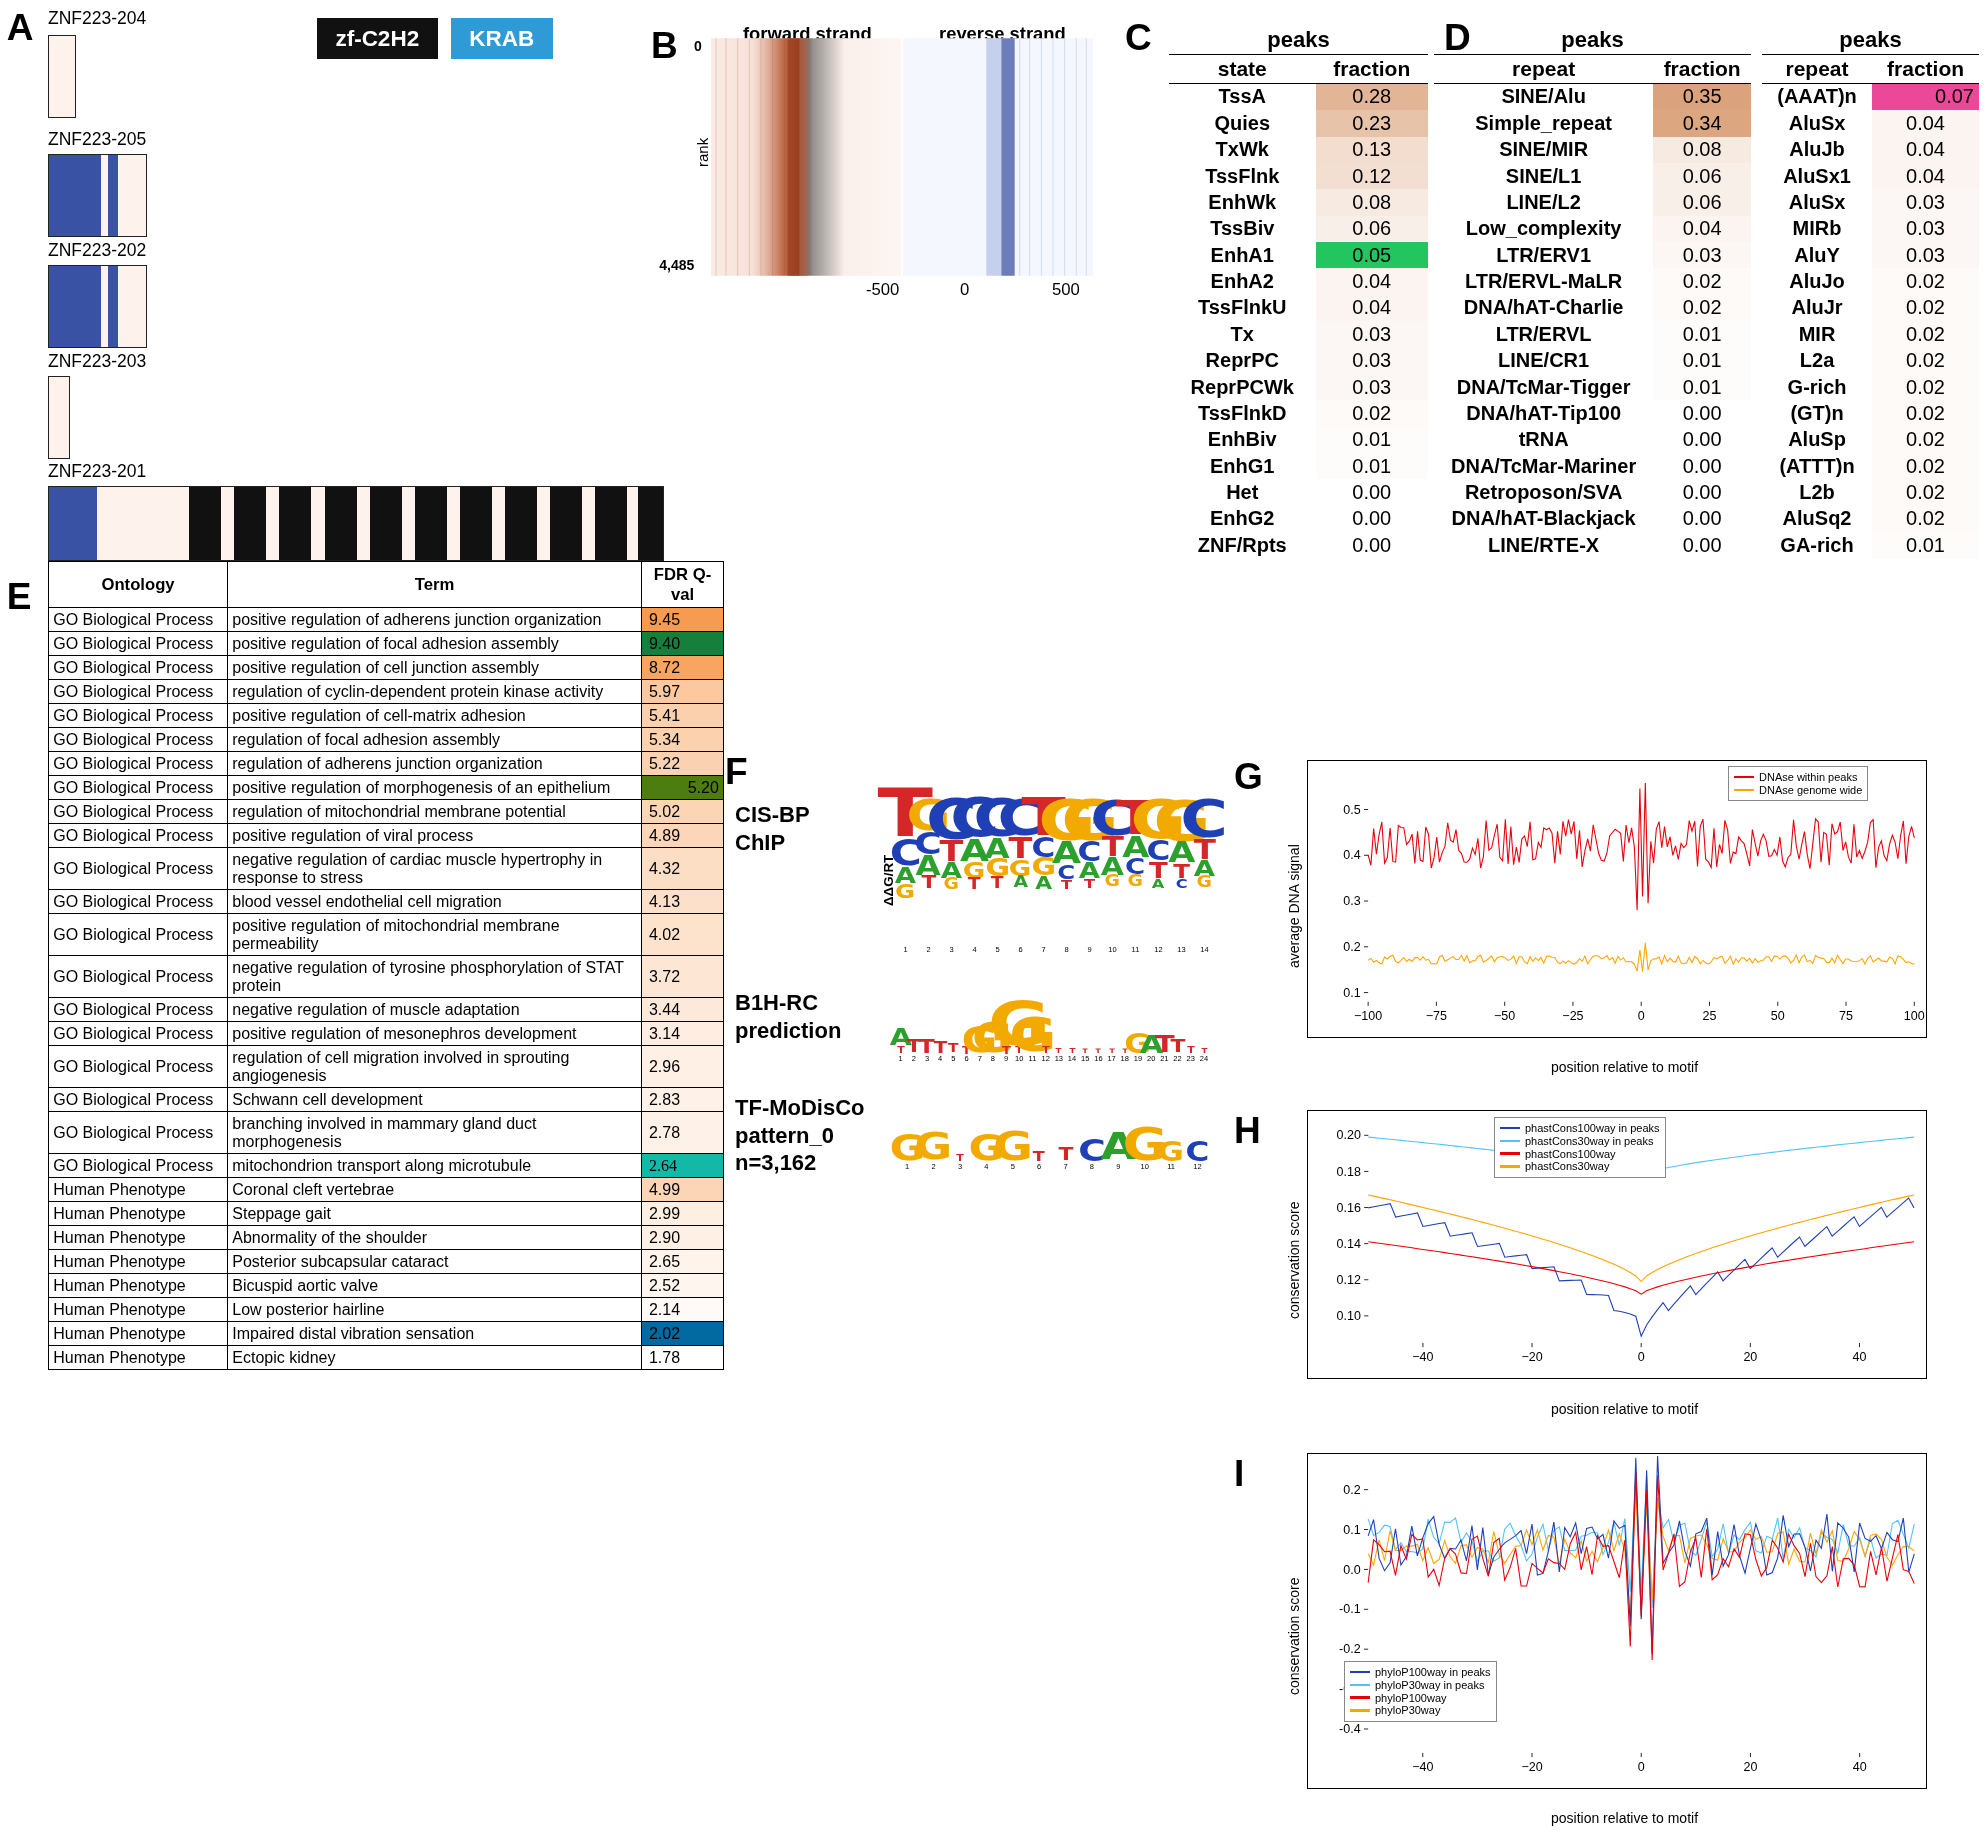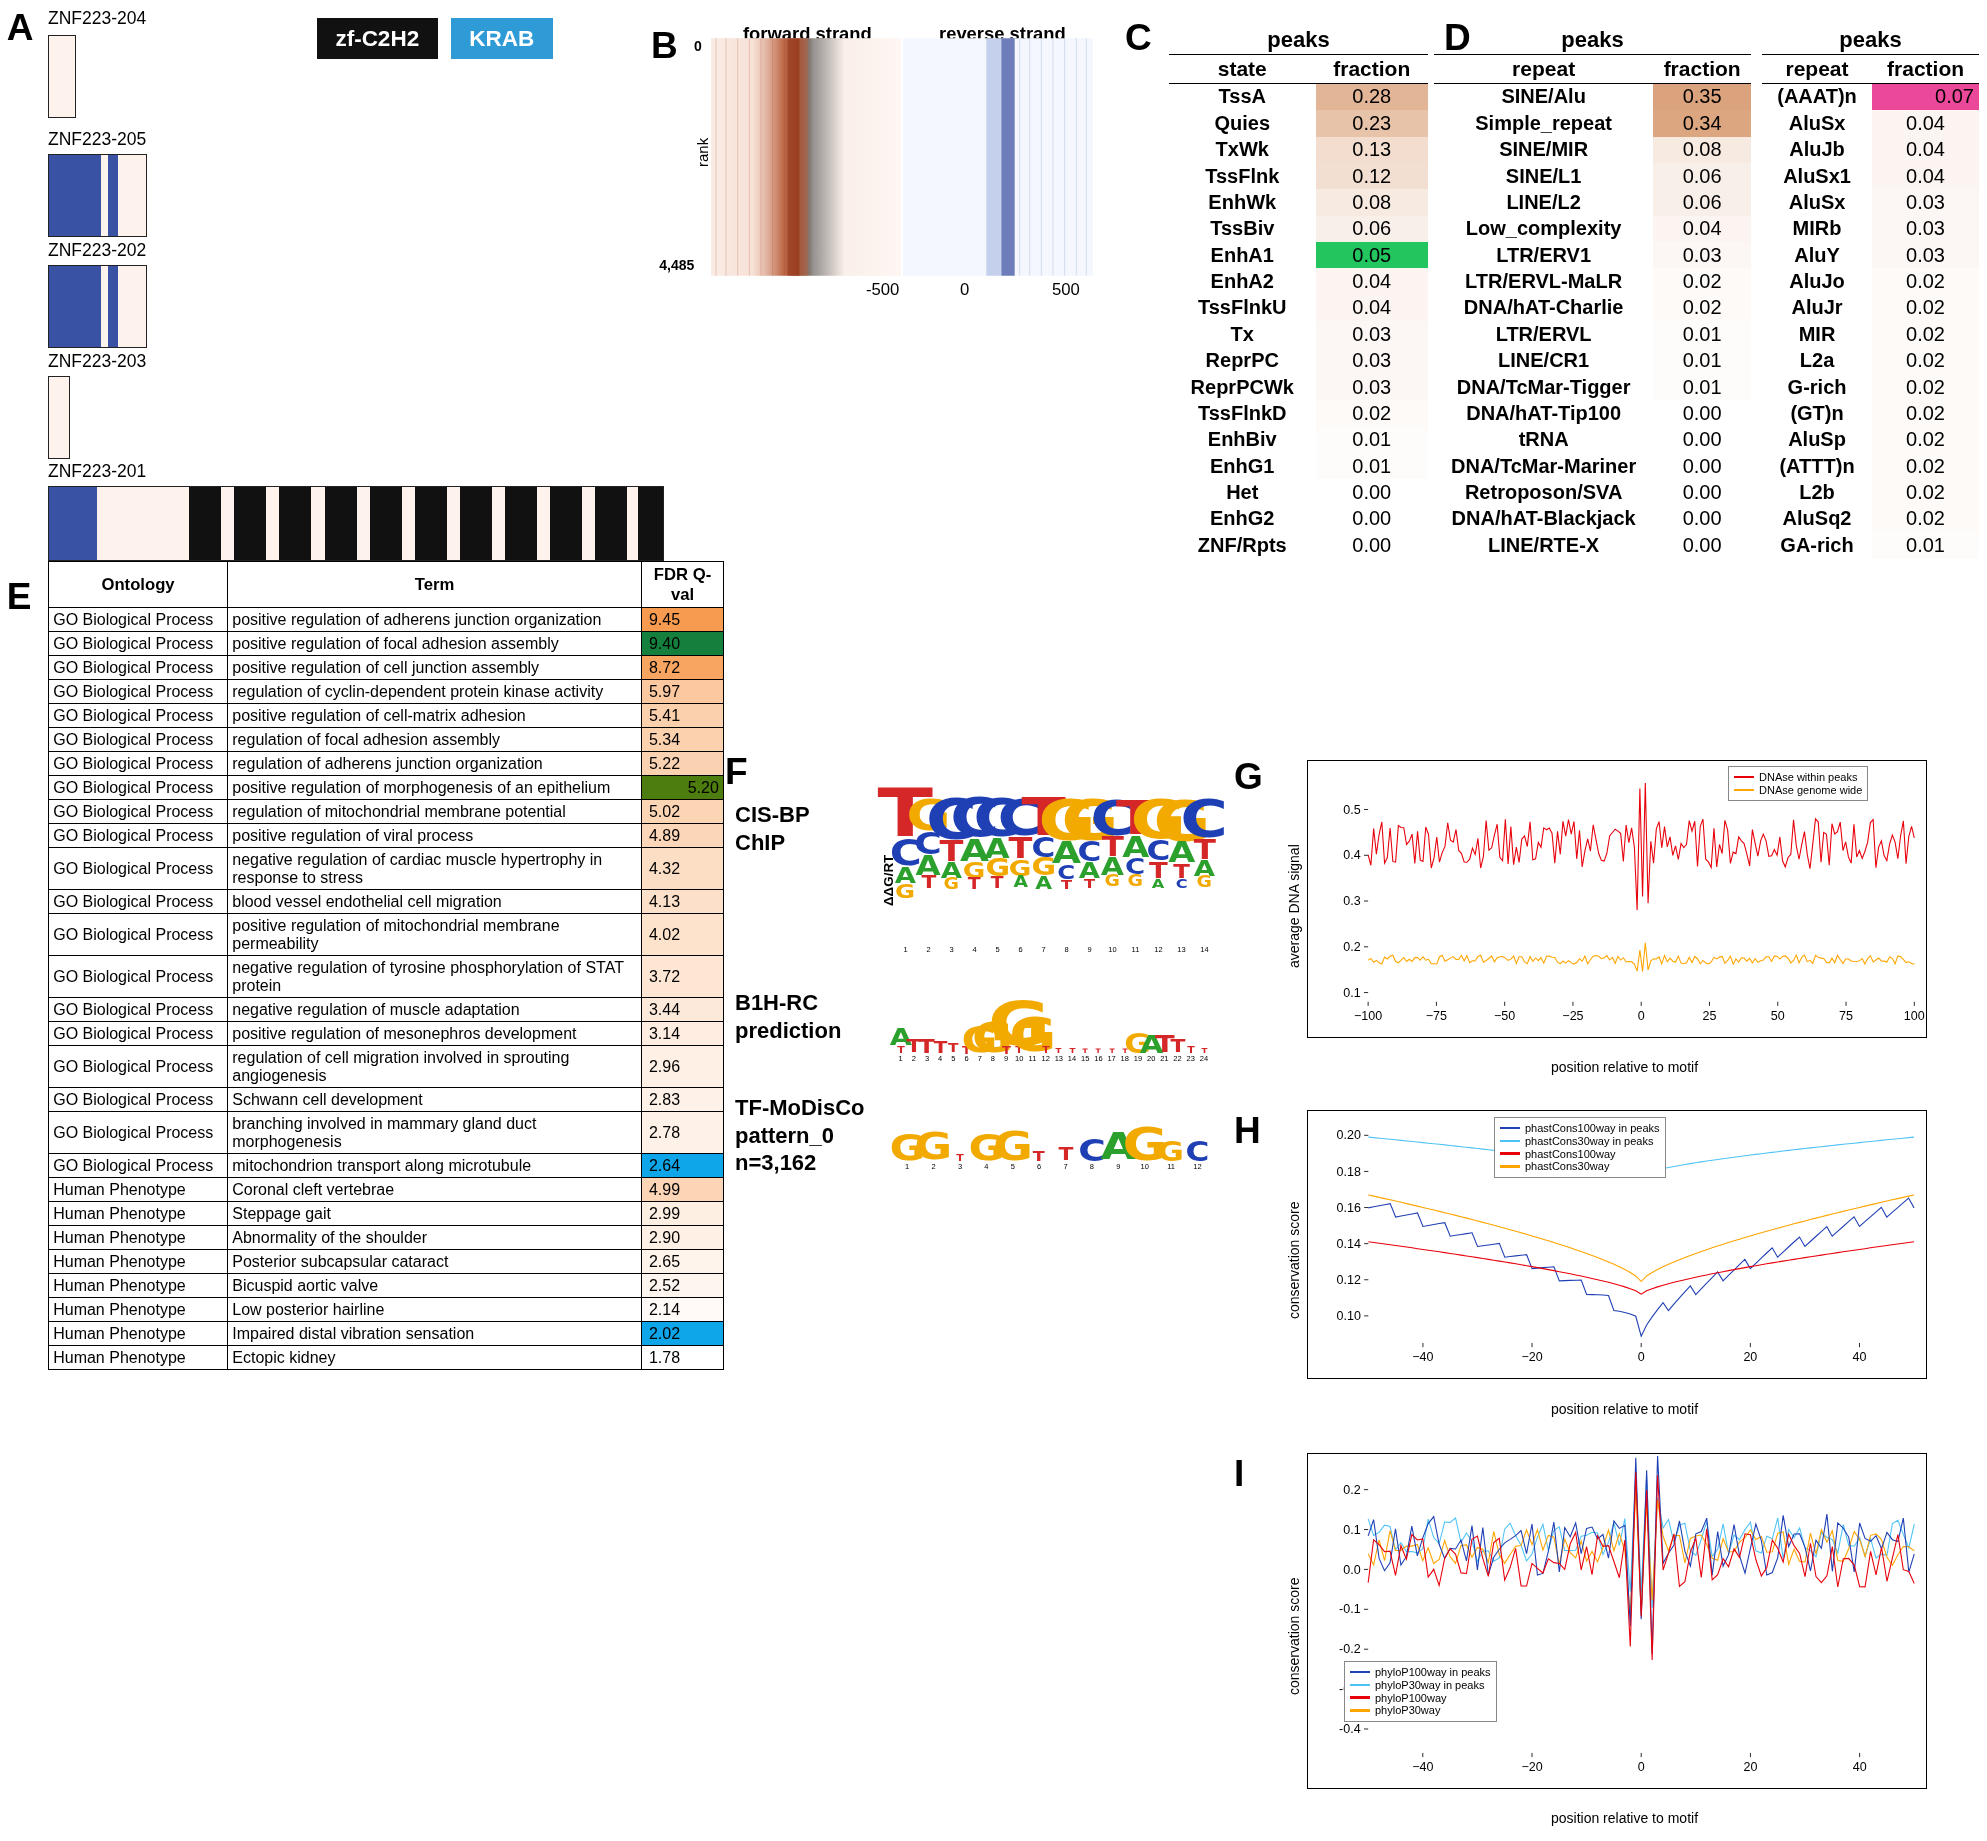--- a/index.html
+++ b/index.html
@@ -528,21 +528,21 @@
           <td class="q" style="background: rgb(254, 241, 231);">2.83</td>
         </tr>
         <tr>
           <td class="ont">GO Biological Process</td>
           <td class="term">branching involved in mammary gland duct morphogenesis</td>
           <td class="q" style="background: rgb(254, 242, 232);">2.78</td>
         </tr>
         <tr>
           <td class="ont">GO Biological Process</td>
           <td class="term">mitochondrion transport along microtubule</td>
-          <td class="q" style="background: #0ea5e9;">2.64</td>
+          <td class="q" style="background: #14b8a6; font-family: Liberation Serif, serif;">2.64</td>
         </tr>
         <tr>
           <td class="ont">Human Phenotype</td>
           <td class="term">Coronal cleft vertebrae</td>
           <td class="q" style="background: rgb(252, 213, 182);">4.99</td>
         </tr>
         <tr>
           <td class="ont">Human Phenotype</td>
           <td class="term">Steppage gait</td>
           <td class="q" style="background: rgb(254, 239, 227);">2.99</td>
@@ -563,21 +563,21 @@
           <td class="q" style="background: rgb(254, 245, 238);">2.52</td>
         </tr>
         <tr>
           <td class="ont">Human Phenotype</td>
           <td class="term">Low posterior hairline</td>
           <td class="q" style="background: rgb(255, 250, 247);">2.14</td>
         </tr>
         <tr>
           <td class="ont">Human Phenotype</td>
           <td class="term">Impaired distal vibration sensation</td>
-          <td class="q" style="background: #0ea5e9; margin-left: 48px;">2.02</td>
+          <td class="q" style="background: #0369a1; margin-left: 48px;">2.02</td>
         </tr>
         <tr>
           <td class="ont">Human Phenotype</td>
           <td class="term">Ectopic kidney</td>
           <td class="q" style="background: rgb(255, 255, 255);">1.78</td>
         </tr>
       </tbody>
   </table>
 </div>
 

